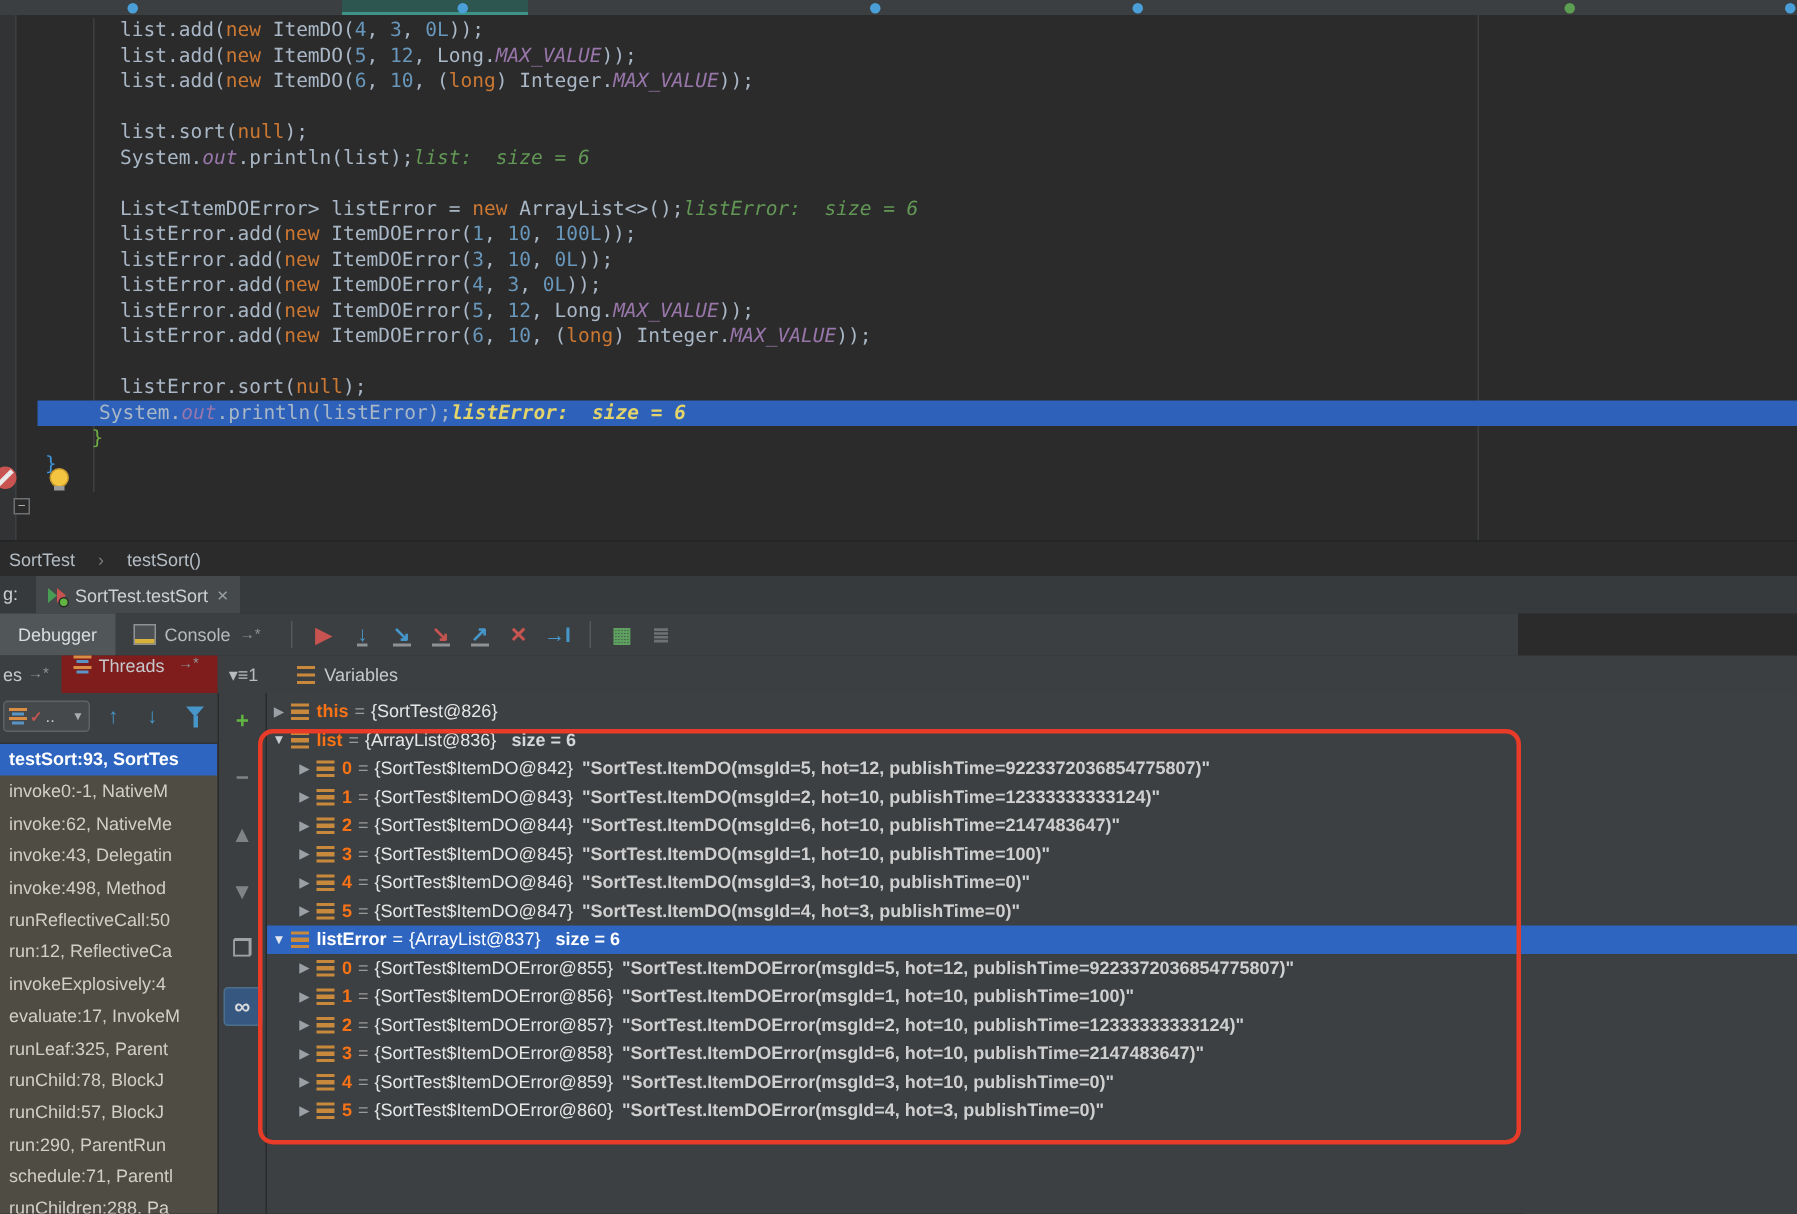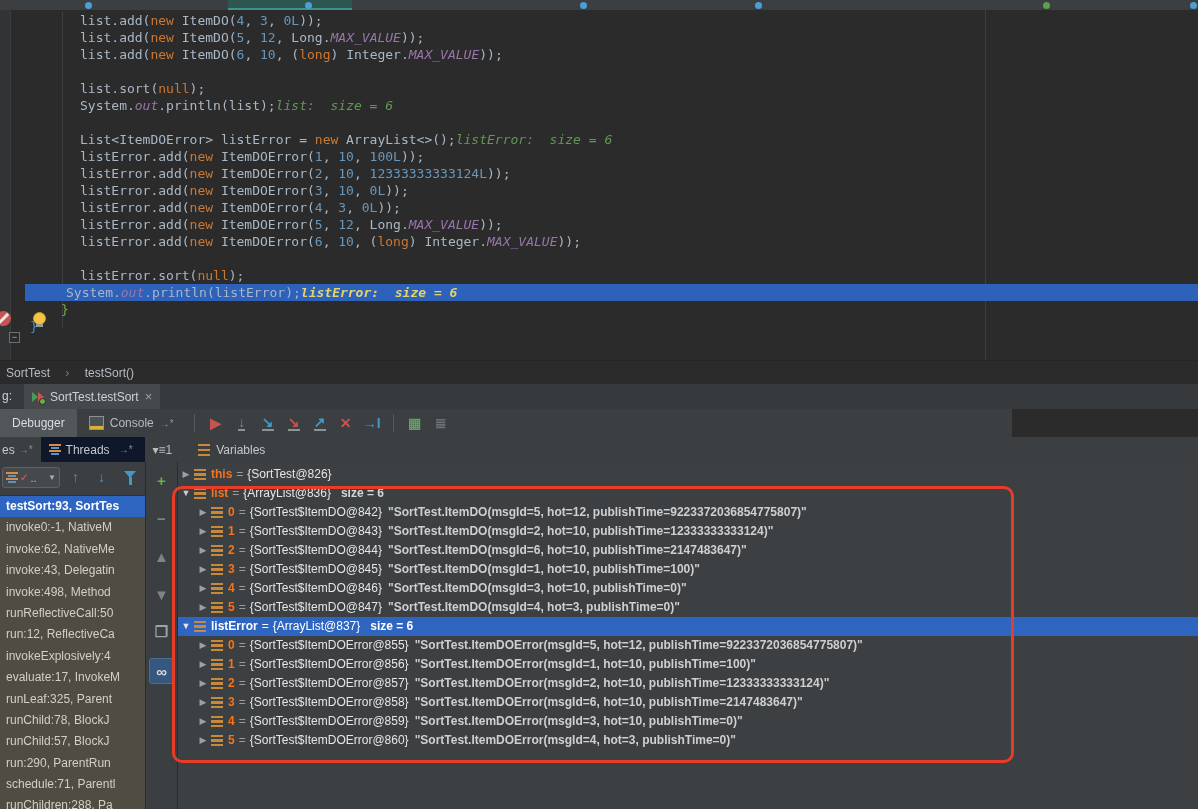--- a/index.html
+++ b/index.html
@@ -58,21 +58,21 @@
   .pin-arr{color:#8e9294;font-size:10px;}
   .tb-sep{width:1px;height:18px;background:#55595b;margin:0 8px;}
   .tb-ico{width:26px;height:22px;display:flex;align-items:center;justify-content:center;font-size:14px;font-weight:bold;cursor:default;}
   .tb-ico .g{display:inline-block;line-height:14px;}
   .tb-ico .bar{border-bottom:2px solid #8e9294;padding-bottom:0px;}
 
   
   #threads-row{left:0;top:437px;width:1198px;height:25px;background:#3c3f41;border-bottom:1px solid #303335;font-size:12px;color:#c5c9cc;display:flex;align-items:center;}
   #frames-cut{margin-left:2px;color:#c5c9cc;}
   .mini-arr{color:#8e9294;font-size:10px;margin:0 4px;}
-  #threads-tab{height:25px;background:#0f172a;display:flex;align-items:center;padding:0 8px;gap:5px;margin-left:4px;}
+  #threads-tab{height:25px;background:#7f1d1d;display:flex;padding:0 8px;gap:5px;margin-left:4px;}
   .spool{width:12px;height:12px;display:flex;flex-direction:column;justify-content:space-between;}
   .spool i{height:2px;display:block;}
   .spool i:nth-child(1){background:#d98c43;}
   .spool i:nth-child(2){background:#5a93c5;margin:0 2px;}
   .spool i:nth-child(3){background:#d98c43;}
   .spool i:nth-child(4){background:#5a93c5;margin:0 2px;}
   #list-badge{margin-left:8px;color:#b8bcbe;}
   .vars-ico{width:12px;height:12px;display:flex;flex-direction:column;justify-content:space-between;}
   .vars-ico i{height:2px;background:#c8893c;display:block;}
   #variables-label{margin-left:6px;}
@@ -133,21 +133,20 @@
   <div id="code-lines">
       <div class="line" style="padding-left: 55px;"><span class="tk-pl">list.add(</span><span class="tk-kw">new</span><span class="tk-pl"> ItemDO(</span><span class="tk-num">4</span><span class="tk-pl">, </span><span class="tk-num">3</span><span class="tk-pl">, </span><span class="tk-num">0L</span><span class="tk-pl">));</span></div>
       <div class="line" style="padding-left: 55px;"><span class="tk-pl">list.add(</span><span class="tk-kw">new</span><span class="tk-pl"> ItemDO(</span><span class="tk-num">5</span><span class="tk-pl">, </span><span class="tk-num">12</span><span class="tk-pl">, Long.</span><span class="tk-const">MAX_VALUE</span><span class="tk-pl">));</span></div>
       <div class="line" style="padding-left: 55px;"><span class="tk-pl">list.add(</span><span class="tk-kw">new</span><span class="tk-pl"> ItemDO(</span><span class="tk-num">6</span><span class="tk-pl">, </span><span class="tk-num">10</span><span class="tk-pl">, (</span><span class="tk-kw">long</span><span class="tk-pl">) Integer.</span><span class="tk-const">MAX_VALUE</span><span class="tk-pl">));</span></div>
       <div class="line" style="padding-left: 55px;"></div>
       <div class="line" style="padding-left: 55px;"><span class="tk-pl">list.sort(</span><span class="tk-kw">null</span><span class="tk-pl">);</span></div>
       <div class="line" style="padding-left: 55px;"><span class="tk-pl">System.</span><span class="tk-const">out</span><span class="tk-pl">.println(list);</span><span class="hint">list:  size = 6</span></div>
       <div class="line" style="padding-left: 55px;"></div>
       <div class="line" style="padding-left: 55px;"><span class="tk-pl">List&lt;ItemDOError&gt; listError = </span><span class="tk-kw">new</span><span class="tk-pl"> ArrayList&lt;&gt;();</span><span class="hint">listError:  size = 6</span></div>
       <div class="line" style="padding-left: 55px;"><span class="tk-pl">listError.add(</span><span class="tk-kw">new</span><span class="tk-pl"> ItemDOError(</span><span class="tk-num">1</span><span class="tk-pl">, </span><span class="tk-num">10</span><span class="tk-pl">, </span><span class="tk-num">100L</span><span class="tk-pl">));</span></div>
-      <div class="line" style="padding-left: 55px;"><span class="tk-pl">listError.add(</span><span class="tk-kw">new</span><span class="tk-pl"> ItemDOError(</span><span class="tk-num">2</span><span class="tk-pl">, </span><span class="tk-num">10</span><span class="tk-pl">, </span><span class="tk-num">12333333333124L</span><span class="tk-pl">));</span></div>
       <div class="line" style="padding-left: 55px;"><span class="tk-pl">listError.add(</span><span class="tk-kw">new</span><span class="tk-pl"> ItemDOError(</span><span class="tk-num">3</span><span class="tk-pl">, </span><span class="tk-num">10</span><span class="tk-pl">, </span><span class="tk-num">0L</span><span class="tk-pl">));</span></div>
       <div class="line" style="padding-left: 55px;"><span class="tk-pl">listError.add(</span><span class="tk-kw">new</span><span class="tk-pl"> ItemDOError(</span><span class="tk-num">4</span><span class="tk-pl">, </span><span class="tk-num">3</span><span class="tk-pl">, </span><span class="tk-num">0L</span><span class="tk-pl">));</span></div>
       <div class="line" style="padding-left: 55px;"><span class="tk-pl">listError.add(</span><span class="tk-kw">new</span><span class="tk-pl"> ItemDOError(</span><span class="tk-num">5</span><span class="tk-pl">, </span><span class="tk-num">12</span><span class="tk-pl">, Long.</span><span class="tk-const">MAX_VALUE</span><span class="tk-pl">));</span></div>
       <div class="line" style="padding-left: 55px;"><span class="tk-pl">listError.add(</span><span class="tk-kw">new</span><span class="tk-pl"> ItemDOError(</span><span class="tk-num">6</span><span class="tk-pl">, </span><span class="tk-num">10</span><span class="tk-pl">, (</span><span class="tk-kw">long</span><span class="tk-pl">) Integer.</span><span class="tk-const">MAX_VALUE</span><span class="tk-pl">));</span></div>
       <div class="line" style="padding-left: 55px;"></div>
       <div class="line" style="padding-left: 55px;"><span class="tk-pl">listError.sort(</span><span class="tk-kw">null</span><span class="tk-pl">);</span></div>
       <div class="line hl" style="padding-left: 41px;"><span class="tk-pl">System.</span><span class="tk-const">out</span><span class="tk-pl">.println(listError);</span><span class="hint hint-y">listError:  size = 6</span></div>
       <div class="line" style="padding-left: 36px;"><span class="tk-gbrace">}</span></div>
       <div class="line" style="padding-left: 5px;"><span class="tk-bbrace">}</span></div>
     </div>

